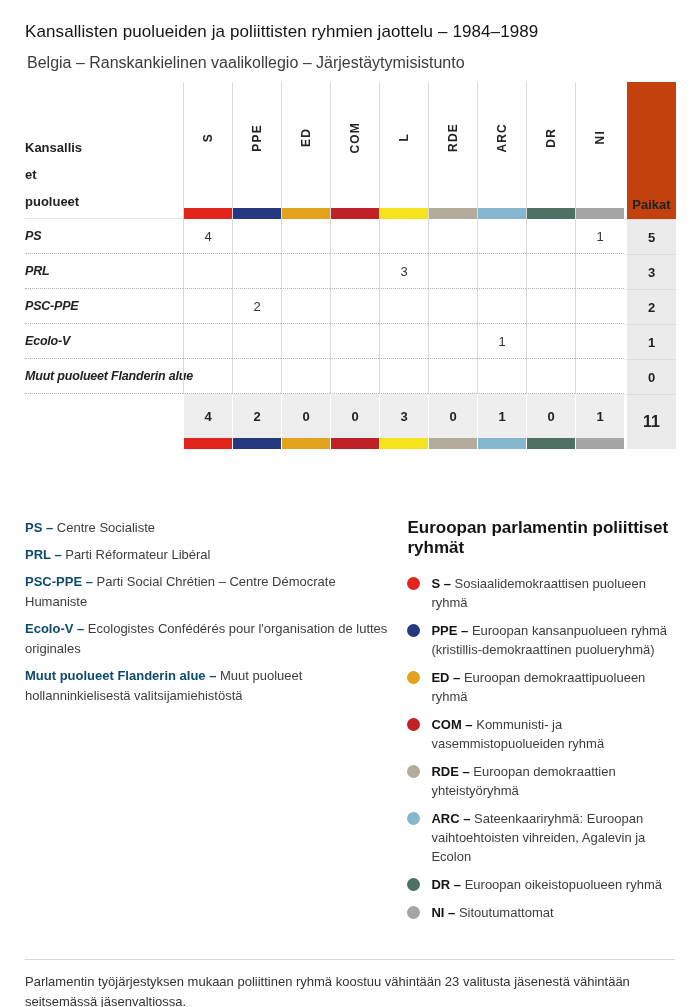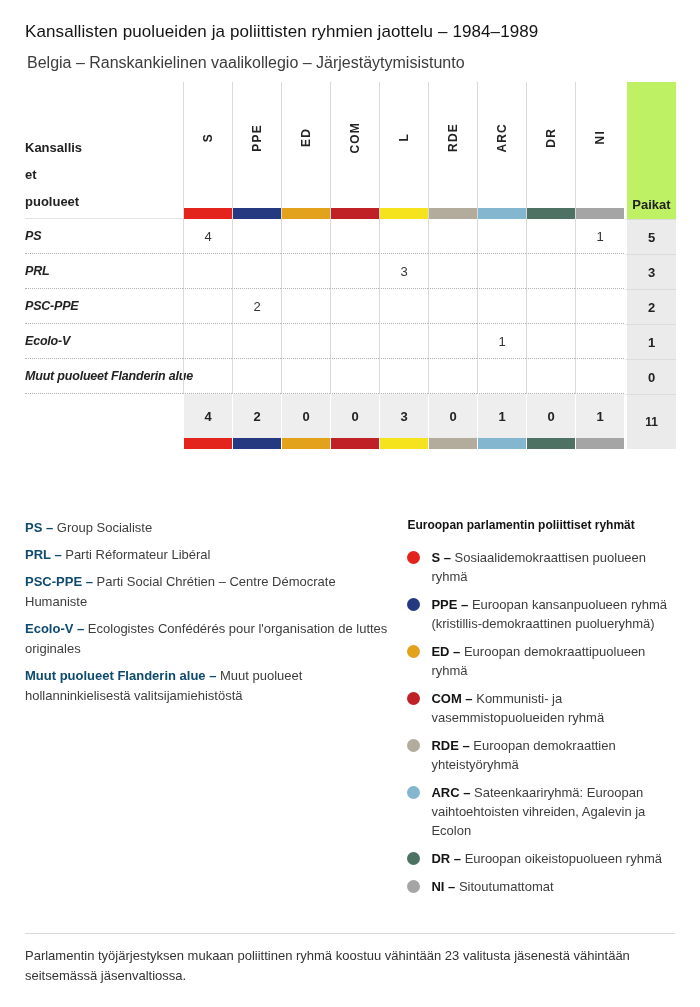--- a/index.html
+++ b/index.html
@@ -28,21 +28,21 @@
     display:flex; align-items:flex-end;
     font-size:13px; font-weight:700; line-height:27px;
     white-space:pre-line; color:#222;
     border-bottom:1px solid #e3e3e3; padding-bottom:3px;
   }
   .h-group { position:relative; border-left:1px solid #d9d9d9;
     display:flex; align-items:center; justify-content:center; padding-bottom:26px; }
   .vlabel { writing-mode:vertical-rl; transform:rotate(180deg);
     font-size:12px; font-weight:700; letter-spacing:1.2px; color:#222; }
   .h-group .bar { position:absolute; left:0; right:0; bottom:0; height:11px; }
-  .h-seats { background:#bef264; border-left:3px solid #ffffff;
+  .h-seats { background:#c2410c; border-left:3px solid #ffffff;
     display:flex; align-items:flex-end; justify-content:center;
     font-size:13px; font-weight:700; color:#222; padding-bottom:7px; }
 
   .c-label { display:flex; align-items:center;
     font-size:12.5px; font-weight:700; color:#222; letter-spacing:-0.2px;
     border-bottom:1px dotted #b3b3b3; white-space:nowrap;font-style:italic; }
   .c-val { border-left:1px solid #d9d9d9; border-bottom:1px dotted #b3b3b3;
     display:flex; align-items:center; justify-content:center;
     font-size:13px; color:#333; }
   .c-seats { background:#ebebeb; border-left:3px solid #ffffff; border-top:1px solid #dcdcdc;
@@ -50,32 +50,32 @@
     font-size:13px; font-weight:700; color:#222; }
 
   .t-label { background:#ffffff; }
   .t-val { background:#eeeeee; border-left:1px solid #ffffff;
     display:flex; flex-direction:column; }
   .t-val .num { flex:1; display:flex; align-items:center; justify-content:center;
     font-size:13px; font-weight:700; color:#222; }
   .t-val .bar { height:11px; width:100%; }
   .t-seats { background:#ebebeb; border-left:3px solid #ffffff; border-top:1px solid #dcdcdc;
     display:flex; align-items:center; justify-content:center;
-    font-size:12px; font-weight:700; color:#222; }
+    font-size:16px; font-weight:700; color:#222; }
 
   
   .legends { display:flex; margin-top:69px; }
   .legend-left { width:371px; margin-right:12px; }
   .ll-heading { font-family:"DejaVu Sans Mono", monospace; font-size:15px; font-weight:700;
     color:#1a1a1a; margin-bottom:13px; letter-spacing:0.5px; }
   .ll-item { font-size:13px; line-height:20px; color:#3d3d3d; margin-bottom:7px; }
   .ll-item strong { color:#0c4a6e;margin-top:39px; }
 
   .legend-right { width:268px; }
-  .lr-heading { font-size:12px; font-weight:700; color:#141414; margin-bottom:16px; }
+  .lr-heading { font-size:17px; font-weight:700; color:#141414; margin-bottom:16px; }
   .lr-item { display:flex; margin-bottom:9px; }
   .dot { width:13px; height:13px; border-radius:50%; flex:0 0 13px; margin-right:11px; margin-top:3px; }
   .lr-text { font-size:13px; line-height:19px; color:#3d3d3d; }
   .lr-text strong { color:#141414; }
 
   
   .rule { border:0; border-top:1px solid #d9d9d9; }
   .rule-1 { margin-top:28px; }
   .note { font-size:13px; line-height:20px; color:#333; margin:12px 0 13px 0; }
 </style>
@@ -219,21 +219,21 @@
       <div class="cell t-val">
         <div class="num">1</div>
         <div class="bar" style="background: rgb(165, 165, 165);"></div>
       </div>
       <div class="cell t-seats">11</div>
     </div>
 
   <div class="legends">
     <div class="legend-left">
       <div id="ll-items">
-          <div class="ll-item"><strong>PS – </strong><span>Group Socialiste</span></div>
+          <div class="ll-item"><strong>PS – </strong><span>Centre Socialiste</span></div>
           <div class="ll-item"><strong>PRL – </strong><span>Parti Réformateur Libéral</span></div>
           <div class="ll-item"><strong>PSC-PPE – </strong><span>Parti Social Chrétien – Centre Démocrate Humaniste</span></div>
           <div class="ll-item"><strong>Ecolo-V – </strong><span>Ecologistes Confédérés pour l'organisation de luttes originales</span></div>
           <div class="ll-item"><strong>Muut puolueet Flanderin alue – </strong><span>Muut puolueet hollanninkielisestä valitsijamiehistöstä</span></div>
         </div>
     </div>
     <div class="legend-right">
       <div class="lr-heading">Euroopan parlamentin poliittiset ryhmät</div>
       <div id="lr-items">
           <div class="lr-item">

